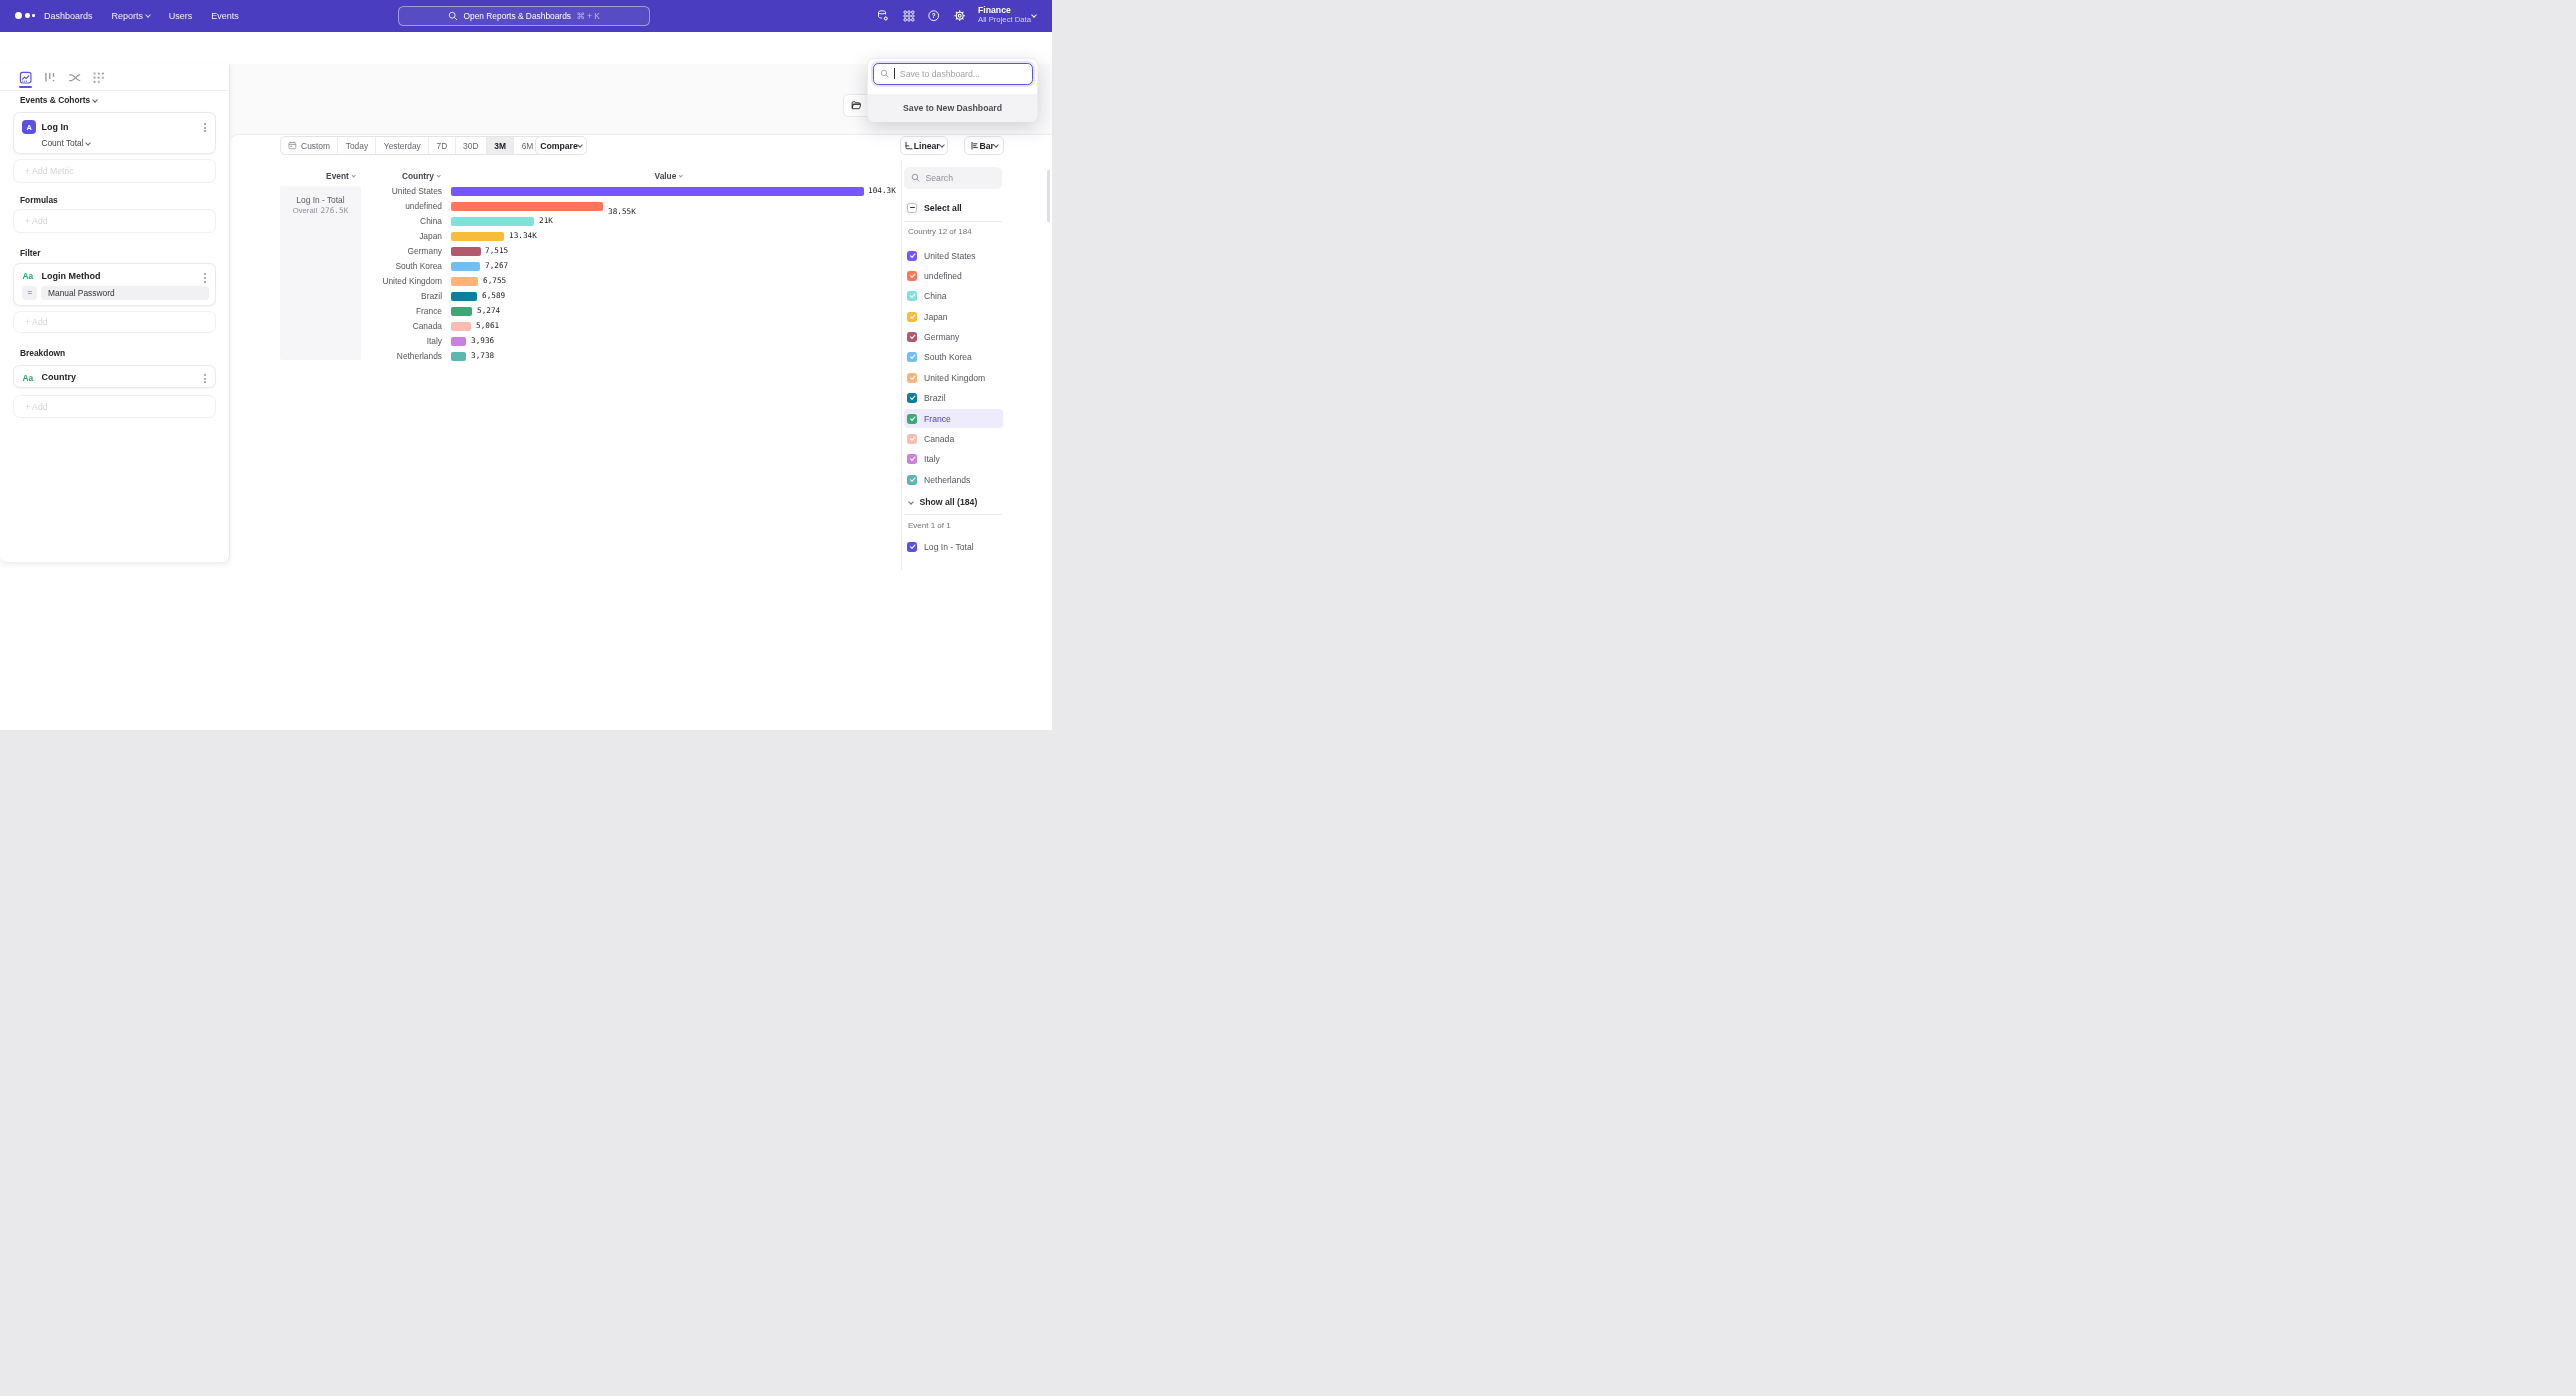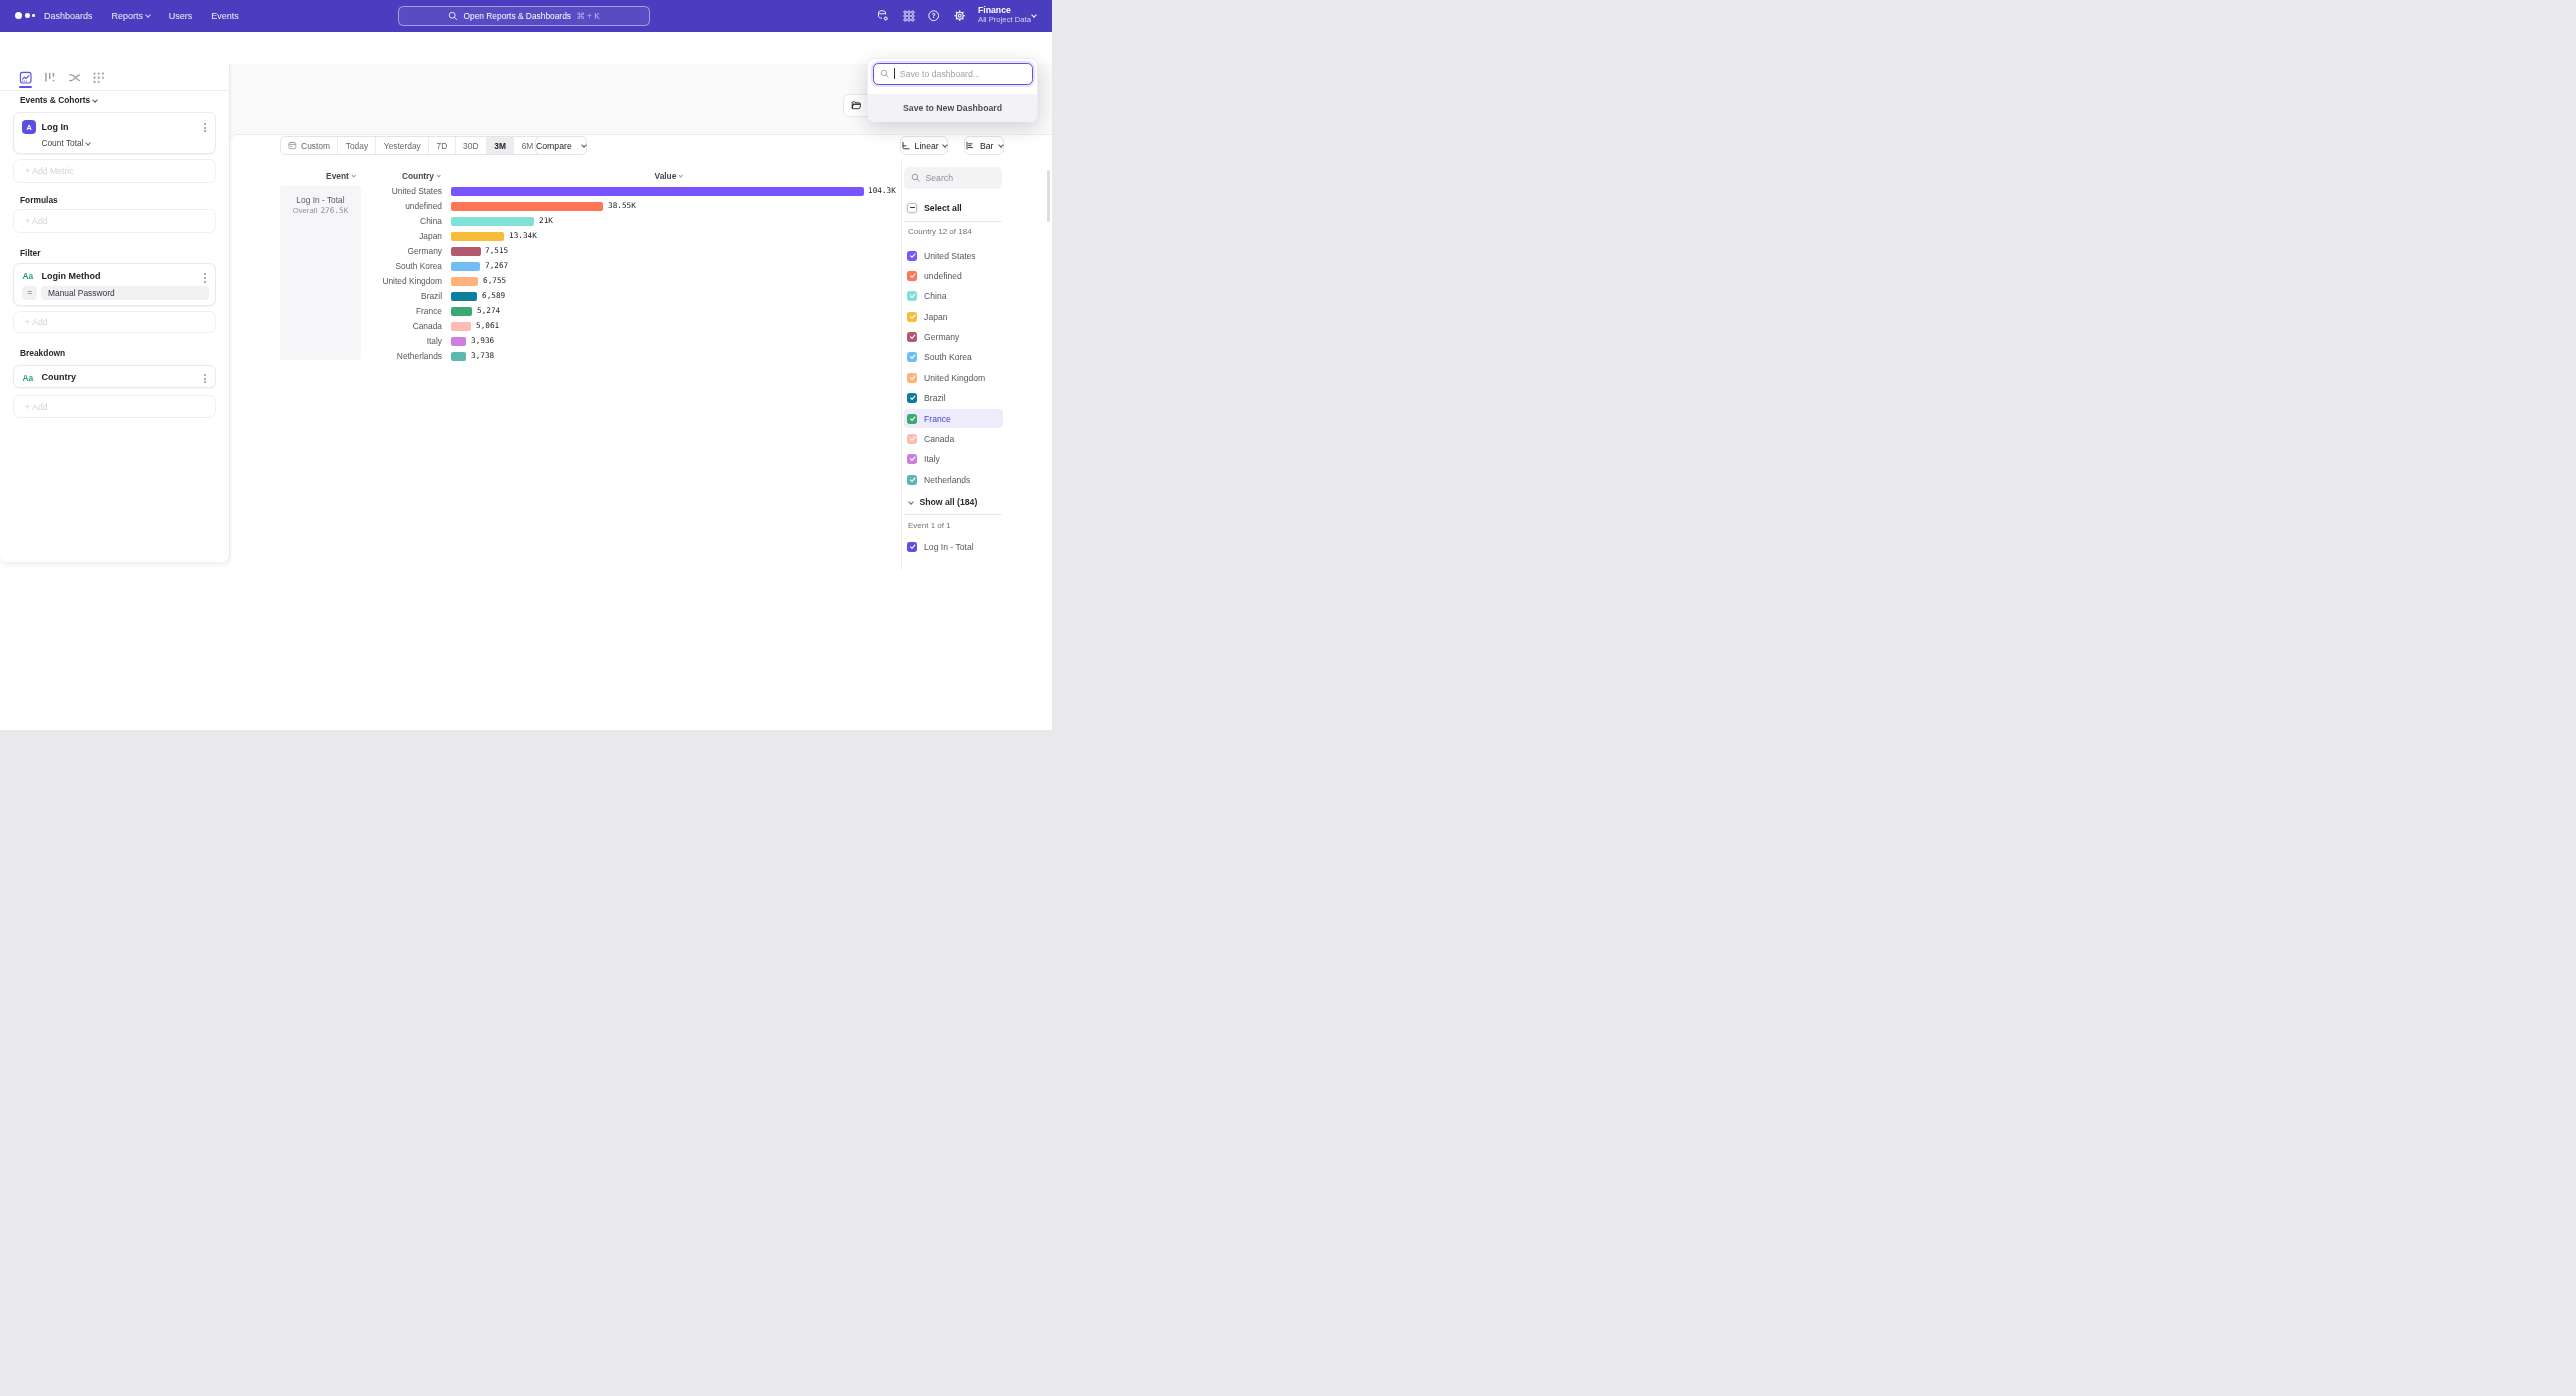--- a/index.html
+++ b/index.html
@@ -65,21 +65,21 @@
   #pop-input .caret{width:0.7px;height:10.7px;background:#33333a}
   #pop-input .ph{font-size:8.7px;color:#a3a3ab}
   #pop-divider{position:absolute;left:0;top:35px;width:100%;height:0.7px;background:#ececf0}
   #pop-footer{position:absolute;left:0;top:35px;width:100%;height:27.5px;background:#f3f3f5;border-radius:0 0 6px 6px;display:flex;align-items:center;justify-content:center;font-size:8.7px;font-weight:600;color:#4e4e56;cursor:pointer}
 
   
   #date-segs{position:absolute;left:280px;top:136px;height:19px;display:flex;border:0.7px solid #e4e4e8;border-radius:5.4px;background:#fff;overflow:hidden;z-index:2}
   .seg{display:flex;align-items:center;gap:4px;padding:0 7.4px;font-size:8.4px;color:#66666e;cursor:pointer;border-left:0.7px solid #ebebee}
   .seg:first-child{border-left:none}
   .seg.active{background:#ededf0;color:#1d1d23;font-weight:700}
-  .ctl-btn{position:absolute;top:136px;height:19px;border:0.7px solid #e4e4e8;border-radius:5.4px;background:#fff;display:flex;align-items:center;justify-content:space-between;font-size:8.7px;font-weight:400;color:#232329;cursor:pointer;z-index:2}
+  .ctl-btn{position:absolute;top:136px;height:19px;border:0.7px solid #e4e4e8;border-radius:5.4px;background:#fff;display:flex;align-items:center;justify-content:center;font-size:8.7px;font-weight:700;color:#232329;cursor:pointer;z-index:2}
 
   
   .col-head{position:absolute;top:171px;font-size:8.4px;font-weight:600;color:#47474f;text-align:center;cursor:pointer;z-index:2}
   .col-head .chev{border-color:#9a9aa2;width:3.4px;height:3.4px}
   #event-panel{position:absolute;left:280px;top:186px;width:81px;height:174px;background:#f6f6f8;border-radius:2.7px;z-index:2}
   #event-panel .t1{position:absolute;left:0;top:8.7px;width:100%;text-align:center;font-size:8.4px;color:#5b5b63}
   #event-panel .t2{position:absolute;left:0;top:19.5px;width:100%;text-align:center;font-size:7.7px;color:#8f909a}
   #event-panel .t2 b{font-family:"DejaVu Sans Mono",monospace;font-weight:400;margin-left:3.4px}
   #chart-rows{position:absolute;left:366px;top:187px;width:537px;height:178px;z-index:2}
   .c-row{position:absolute;left:0;width:100%;height:8.7px}
@@ -363,21 +363,21 @@
   </div>
   <div id="chart-rows">
       <div class="c-row" style="top: 0px;">
         <div class="c-label">United States</div>
         <div class="c-bar" style="width: 413px; background: rgb(120, 86, 255);"></div>
         <div class="c-val" style="left: 502px;">104.3K</div>
       </div>
       <div class="c-row" style="top: 15px;">
         <div class="c-label">undefined</div>
         <div class="c-bar" style="width: 152px; background: rgb(255, 117, 87);"></div>
-        <div class="c-val" style="left: 242px;">38.55K</div>
+        <div class="c-val" style="left: 242px; margin-top: 6px;">38.55K</div>
       </div>
       <div class="c-row" style="top: 30px;">
         <div class="c-label">China</div>
         <div class="c-bar" style="width: 83px; background: rgb(128, 225, 217);"></div>
         <div class="c-val" style="left: 173px;">21K</div>
       </div>
       <div class="c-row" style="top: 45px;">
         <div class="c-label">Japan</div>
         <div class="c-bar" style="width: 53px; background: rgb(248, 188, 59);"></div>
         <div class="c-val" style="left: 143px;">13.34K</div>

